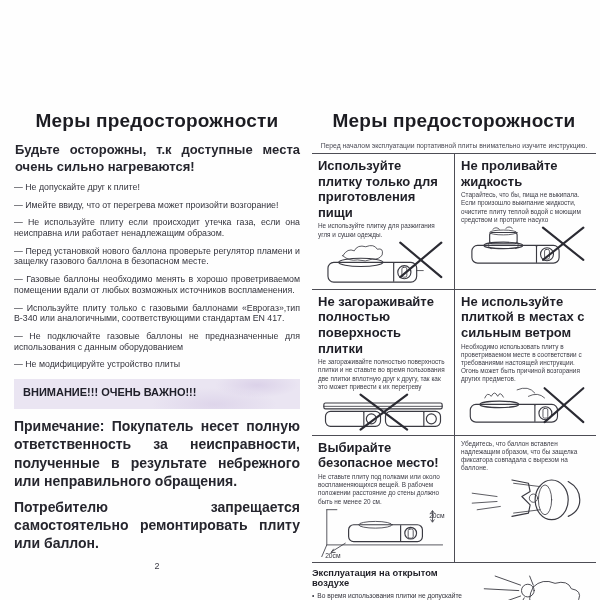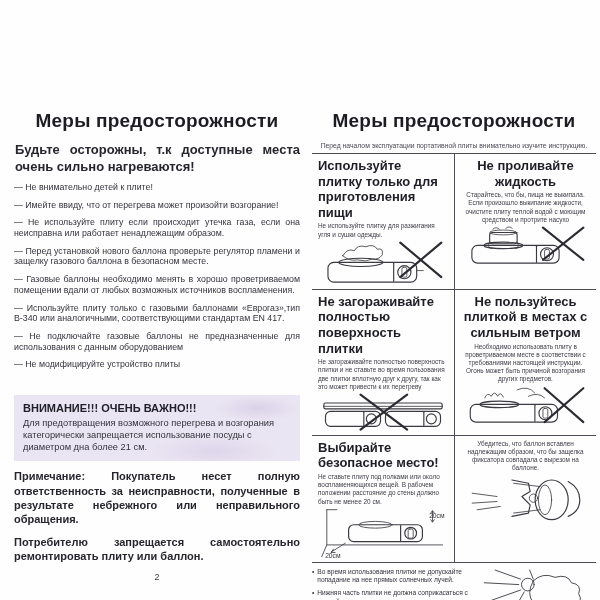--- a/index.html
+++ b/index.html
@@ -11,31 +11,31 @@
   .doc-title{font-size:19px;font-weight:bold;color:#1c1c22;text-align:center;margin:0 0 10px 0;letter-spacing:.2px;}
   
   #page-left .warn-head{font-size:13px;font-weight:bold;line-height:1.3;margin:0 0 6px 1px;text-align:justify;color:#26262e;}
   #page-left p.bullet{font-size:8.8px;line-height:1.22;margin:0 0 7px 0;text-align:justify;}
   #page-left p.plain{font-size:8.8px;line-height:1.25;margin:0 0 7px 0;}
   #page-left b{color:#26262e;}
   .attention-box{background:
       radial-gradient(ellipse 60px 18px at 85% 20%, rgba(150,120,190,.18), rgba(0,0,0,0) 70%),
       radial-gradient(ellipse 90px 24px at 70% 85%, rgba(150,120,190,.14), rgba(0,0,0,0) 70%),
       #eae5f2;
-      padding:7px 9px 8px 9px;margin:25px 0 8px 0;}
+      padding:7px 9px 8px 9px;margin:9px 0 8px 0;}
   .attention-box .att-title{font-size:11px;font-weight:bold;color:#20202a;margin:0 0 3px 0;}
   .attention-box .att-text{font-size:9.3px;line-height:1.3;margin:0;}
-  #page-left p.note{font-size:11px;font-weight:bold;line-height:1.3;margin:3px 0 8px 0;text-align:justify;color:#26262e;}
+  #page-left p.note{font-size:14px;font-weight:bold;line-height:1.3;margin:3px 0 8px 0;text-align:justify;color:#26262e;}
   .page-num{font-size:9px;text-align:center;margin-top:9px;color:#3a3a44;}
   
   #page-right .subtitle{font-size:6.8px;color:#4a4a55;text-align:center;margin:0 0 4px 0;}
   .grid{border-top:1px solid #4d4d55;}
   .grid-row{display:flex;border-bottom:1px solid #4d4d55;}
   .cell{width:50%;box-sizing:border-box;padding:4px 6px 2px 6px;}
-  .cell.right-col{border-left:1px solid #4d4d55;text-align:center;}
+  .cell.right-col{border-left:1px solid #4d4d55;}
   .cell h3{font-size:13px;font-weight:bold;color:#1e1e26;margin:0 0 2px 0;line-height:1.2;}
   .cell p{font-size:6.4px;line-height:1.28;margin:0 0 2px 0;color:#3c3c46;}
   .illus{display:block;margin:1px auto 0 auto;}
   .outdoor{display:flex;padding-top:5px;}
   .outdoor-text{width:58%;}
   .outdoor-text h3{font-size:9.3px;font-weight:bold;margin:0 0 4px 0;color:#1e1e26;}
   .outdoor-text p{font-size:6.6px;line-height:1.3;margin:0 0 4px 0;display:flex;}
   .outdoor-text p .dot{margin-right:3px;}
   .outdoor-warning{font-size:6.6px;margin-top:6px;display:flex;align-items:center;}
   .tri{display:inline-block;width:0;height:0;border-left:4px solid transparent;border-right:4px solid transparent;
@@ -49,33 +49,32 @@
 </head>
 <body>
 
 <div id="canvas">
 
   <div class="page" id="page-left">
     <h1 class="doc-title">Меры предосторожности</h1>
 
     <p class="warn-head">Будьте осторожны, т.к доступные места очень сильно нагреваются!</p>
 
-    <p class="bullet">— Не внимательно детей к плите!</p>
+    <p class="bullet">— Не допускайте друг к плите!</p>
     <p class="bullet">— Имейте ввиду, что от перегрева может произойти возгорание!</p>
     <p class="bullet">— Не используйте плиту если происходит утечка газа, если она неисправна или работает ненадлежащим образом.</p>
     <p class="bullet">— Перед установкой нового баллона проверьте регулятор пламени и защелку газового баллона в безопасном месте.</p>
     <p class="bullet">— Газовые баллоны необходимо менять в хорошо проветриваемом помещении вдали от любых возможных источников воспламенения.</p>
     <p class="bullet">— Используйте плиту только с газовыми баллонами «Еврогаз»,тип В-340 или аналогичными, соответствующими стандартам EN 417.</p>
     <p class="bullet">— Не подключайте газовые баллоны не предназначенные для использования с данным оборудованием</p>
     <p class="bullet">— Не модифицируйте устройство плиты</p>
 
 
     <div class="attention-box">
       <p class="att-title">ВНИМАНИЕ!!! ОЧЕНЬ ВАЖНО!!!</p>
-      <p class="att-text">Для предотвращения возможного перегрева и возгорания категорически запрещается использование  посуды с диаметром дна более 21 см.</p>
     </div>
 
     <p class="note"><span>Примечание:</span><span> Покупатель несет полную ответственность за неисправности, полученные в результате небрежного или неправильного обращения.</span></p>
 
     <p class="note">Потребителю запрещается самостоятельно ремонтировать плиту или баллон.</p>
 
     <div class="page-num">2</div>
   </div>
 
   <div class="page" id="page-right">
@@ -130,21 +129,21 @@
             <line x1="52" y1="23" x2="52" y2="39"></line>
             <circle cx="61" cy="31" r="6"></circle>
             <rect x="78" y="22" width="66" height="18" rx="6"></rect>
             <line x1="124" y1="23" x2="124" y2="39"></line>
             <circle cx="133" cy="31" r="6"></circle>
             <line class="xmark" x1="48" y1="2" x2="104" y2="44"></line>
             <line class="xmark" x1="104" y1="2" x2="48" y2="44"></line>
           </svg>
         </div>
         <div class="cell right-col">
-          <h3>Не пользуйтесь плиткой в местах с сильным ветром</h3>
+          <h3>Не используйте плиткой в местах с сильным ветром</h3>
           <p>Необходимо использовать плиту в проветриваемом месте в соответствии с требованиями  настоящей инструкции. Огонь может быть причиной возгорания других предметов.</p>
           <svg class="illus" width="128" height="42" viewBox="0 0 150 52">
             <path class="thin" d="M64 6 q14 -6 22 4 M78 14 q12 -6 20 2"></path>
             <path class="thin" d="M24 16 q3 -8 8 -2 q4 -8 8 0 q3 -7 7 1"></path>
             <ellipse cx="42" cy="24" rx="24" ry="4"></ellipse>
             <rect x="6" y="24" width="108" height="22" rx="7"></rect>
             <line x1="86" y1="25" x2="86" y2="45"></line>
             <circle cx="99" cy="35" r="8"></circle>
             <rect class="thin" x="96" y="29" width="6" height="12" rx="2"></rect>
             <line class="xmark" x1="98" y1="4" x2="146" y2="46"></line>
@@ -183,20 +182,21 @@
             <path class="thin" d="M10 22 L40 26 M10 34 L40 32 M16 42 L44 38"></path>
             <circle class="thin" cx="84" cy="28" r="5"></circle>
           </svg>
         </div>
       </div>
 
     </div>
 
     <div class="outdoor">
       <div class="outdoor-text">
+        <h3>Эксплуатация на открытом воздухе</h3>
         <p>
             <span class="dot">•</span>
             <span>Во  время использования плитки не допускайте попадание  на нее  прямых солнечных лучей.</span>
           </p>
         <p>
             <span class="dot">•</span>
             <span>Нижняя  часть  плитки не должна соприкасаться с землей и песком.</span>
           </p>
         <p>
             <span class="dot">•</span>

